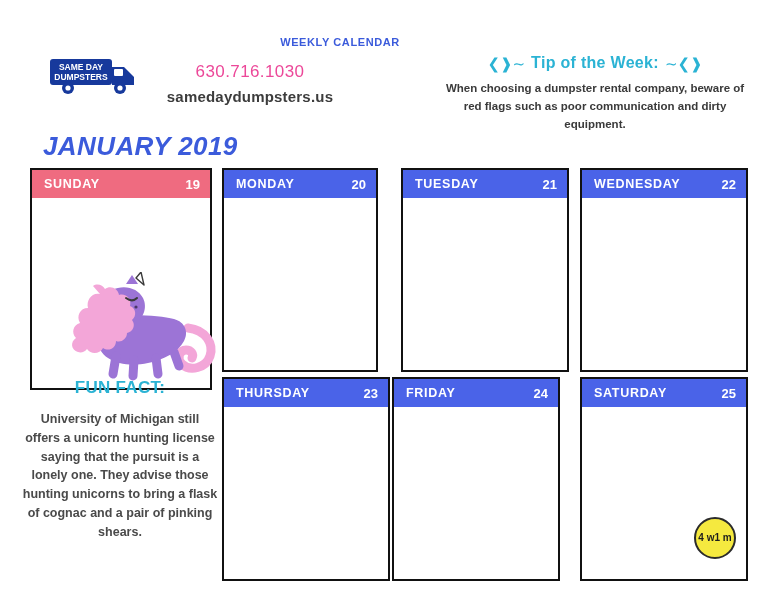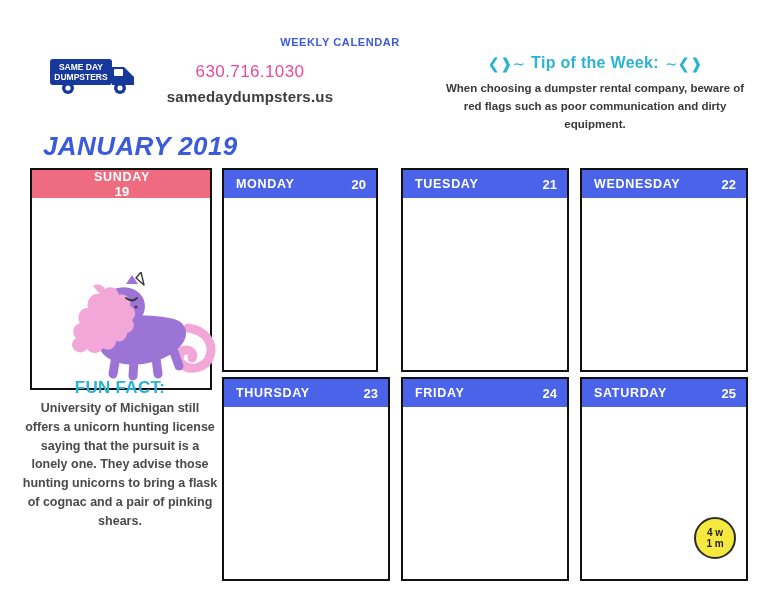--- a/index.html
+++ b/index.html
@@ -112,34 +112,34 @@
   .day .body {
     border: 2px solid #111;
     border-top: none;
     background: #fff;
   }
   .sun .hdr  { background: #ef6b80; }
   .blue .hdr { background: #4a63e8; }
 
   
   #day-sunday { left: 30px; top: 168px; width: 182px; }
-  #day-sunday .hdr  { border: 2px solid #111; border-bottom: none; flex-direction: column; }
+  #day-sunday .hdr  { border: 2px solid #111; border-bottom: none; }
   #day-sunday .body { height: 192px; }
 
   #day-monday    { left: 222px; top: 168px; width: 156px; }
   #day-tuesday   { left: 401px; top: 168px; width: 168px; }
   #day-wednesday { left: 580px; top: 168px; width: 168px; }
   #day-monday .hdr, #day-tuesday .hdr, #day-wednesday .hdr,
   #day-thursday .hdr, #day-friday .hdr, #day-saturday .hdr {
     border: 2px solid #111; border-bottom: none;
   }
   #day-monday .body, #day-tuesday .body, #day-wednesday .body { height: 174px; }
 
   #day-thursday { left: 222px; top: 377px; width: 168px; }
-  #day-friday   { left: 401px; top: 377px; width: 168px; }
+  #day-friday   { left: 392px; top: 377px; width: 168px; }
   #day-saturday { left: 580px; top: 377px; width: 168px; }
   #day-thursday .body, #day-friday .body, #day-saturday .body { height: 174px; }
 
   
   .unicorn {
     position: absolute;
     left: 60px; top: 272px;
     width: 160px; height: 110px;
     pointer-events: none;
   }
@@ -151,37 +151,37 @@
     width: 196px;
     text-align: center;
   }
   .fun-fact .ff-title {
     font-size: 17px;
     font-weight: bold;
     color: #2bb3d4;
     letter-spacing: 0.3px;
   }
   .fun-fact .ff-body {
-    margin-top: 1px;
+    margin-top: 12px;
     font-size: 12.5px;
     font-weight: bold;
     line-height: 1.5;
     color: #4a4a4a;
   }
 
   
   .badge {
     position: absolute;
     left: 694px; top: 517px;
     width: 42px; height: 42px;
     border-radius: 50%;
     background: #f5e93f;
     border: 2px solid #2b2b2b;
     display: flex;
-    flex-direction: column;
+    flex-direction: row;
     align-items: center;
     justify-content: center;
     font-size: 10px;
     font-weight: bold;
     color: #1d1d1d;
     line-height: 1.15;
   }
 </style>
 </head>
 <body>

